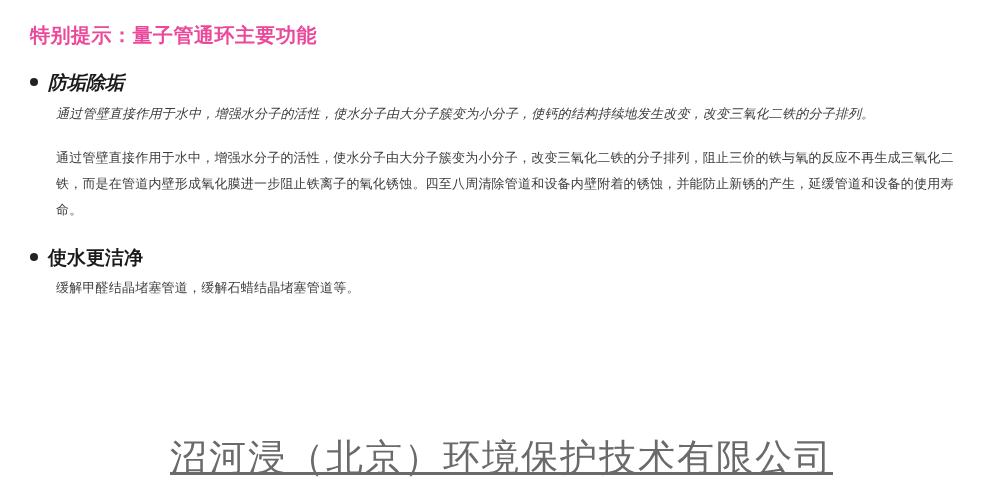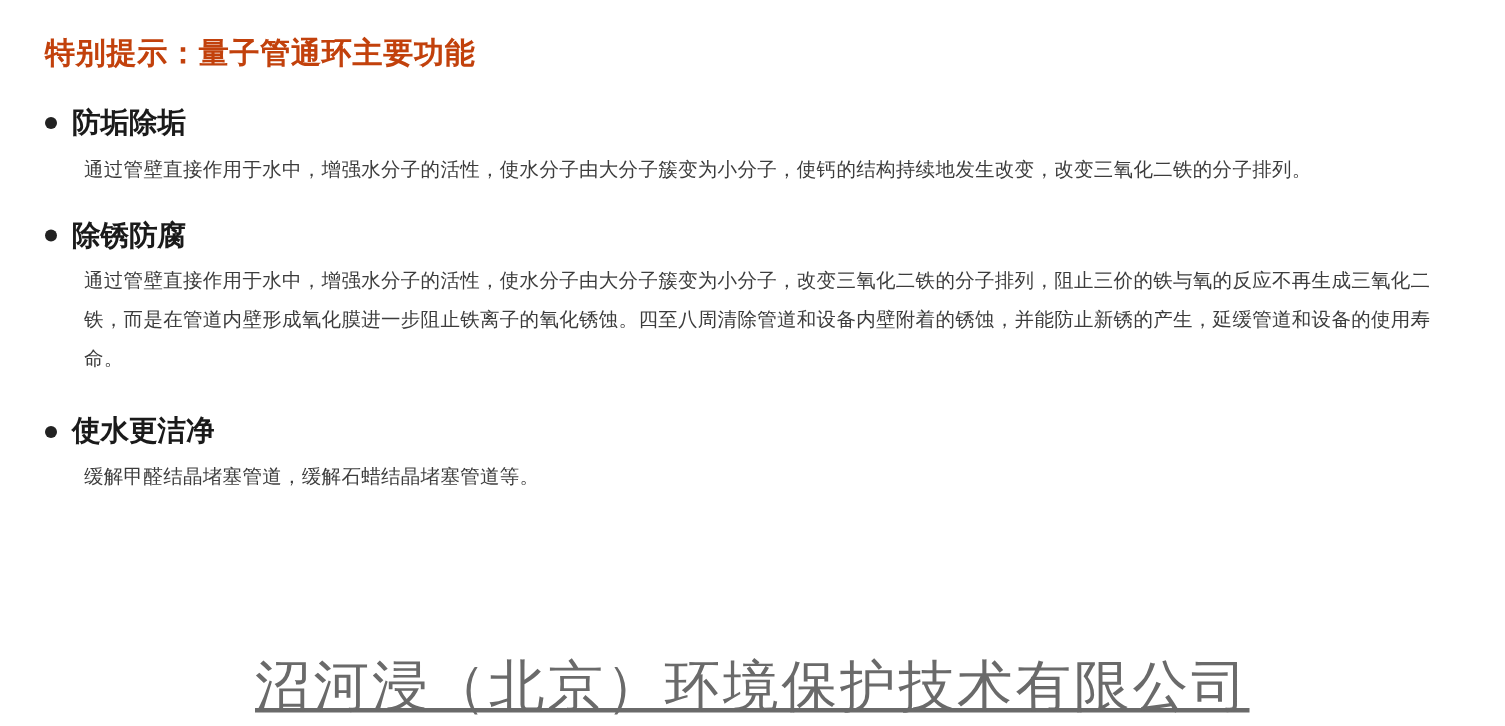--- a/index.html
+++ b/index.html
@@ -15,21 +15,21 @@
     position: relative;
   }
   .page {
     position: relative;
     width: 1003px;
     height: 484px;
     box-sizing: border-box;
     padding: 22px 30px 0 30px;
   }
   .doc-title {
-    color: #c2410c;
+    color: #ec4899;
     font-size: 20px;
     font-weight: bold;
     letter-spacing: 0.5px;
     margin: 0 0 22px 0;
     line-height: 1.3;
   }
   .section {
     margin-bottom: 14px;
   }
   .section-head {
@@ -53,21 +53,21 @@
     line-height: 1.3;
   }
   .section-body {
     font-size: 13px;
     color: #3c3c3c;
     line-height: 2.0;
     margin-left: 26px;
     max-width: 905px;
     letter-spacing: 0.2px;
   }
-  .sec-1 { margin-bottom: 18px; }
+  .sec-1 { margin-bottom: 18px; font-style: italic; }
   .sec-2 { margin-bottom: 22px; }
   .sec-3 { margin-bottom: 26px; }
   .sec-4 { margin-bottom: 0; }
   .watermark {
     position: absolute;
     left: 0;
     right: 0;
     bottom: 4px;
     text-align: center;
     font-size: 37px;
@@ -90,24 +90,20 @@
 
   <div class="section sec-1">
     <div class="section-head">
       <span class="bullet-dot"></span>
       <span class="section-title">防垢除垢</span>
     </div>
     <div class="section-body">通过管壁直接作用于水中，增强水分子的活性，使水分子由大分子簇变为小分子，使钙的结构持续地发生改变，改变三氧化二铁的分子排列。</div>
   </div>
 
   <div class="section sec-2">
-    <div class="section-head">
-      <span class="bullet-dot"></span>
-      <span class="section-title">除锈防腐</span>
-    </div>
     <div class="section-body">通过管壁直接作用于水中，增强水分子的活性，使水分子由大分子簇变为小分子，改变三氧化二铁的分子排列，阻止三价的铁与氧的反应不再生成三氧化二铁，而是在管道内壁形成氧化膜进一步阻止铁离子的氧化锈蚀。四至八周清除管道和设备内壁附着的锈蚀，并能防止新锈的产生，延缓管道和设备的使用寿命。</div>
   </div>
 
 
   <div class="section sec-4">
     <div class="section-head">
       <span class="bullet-dot"></span>
       <span class="section-title">使水更洁净</span>
     </div>
     <div class="section-body">缓解甲醛结晶堵塞管道，缓解石蜡结晶堵塞管道等。</div>

